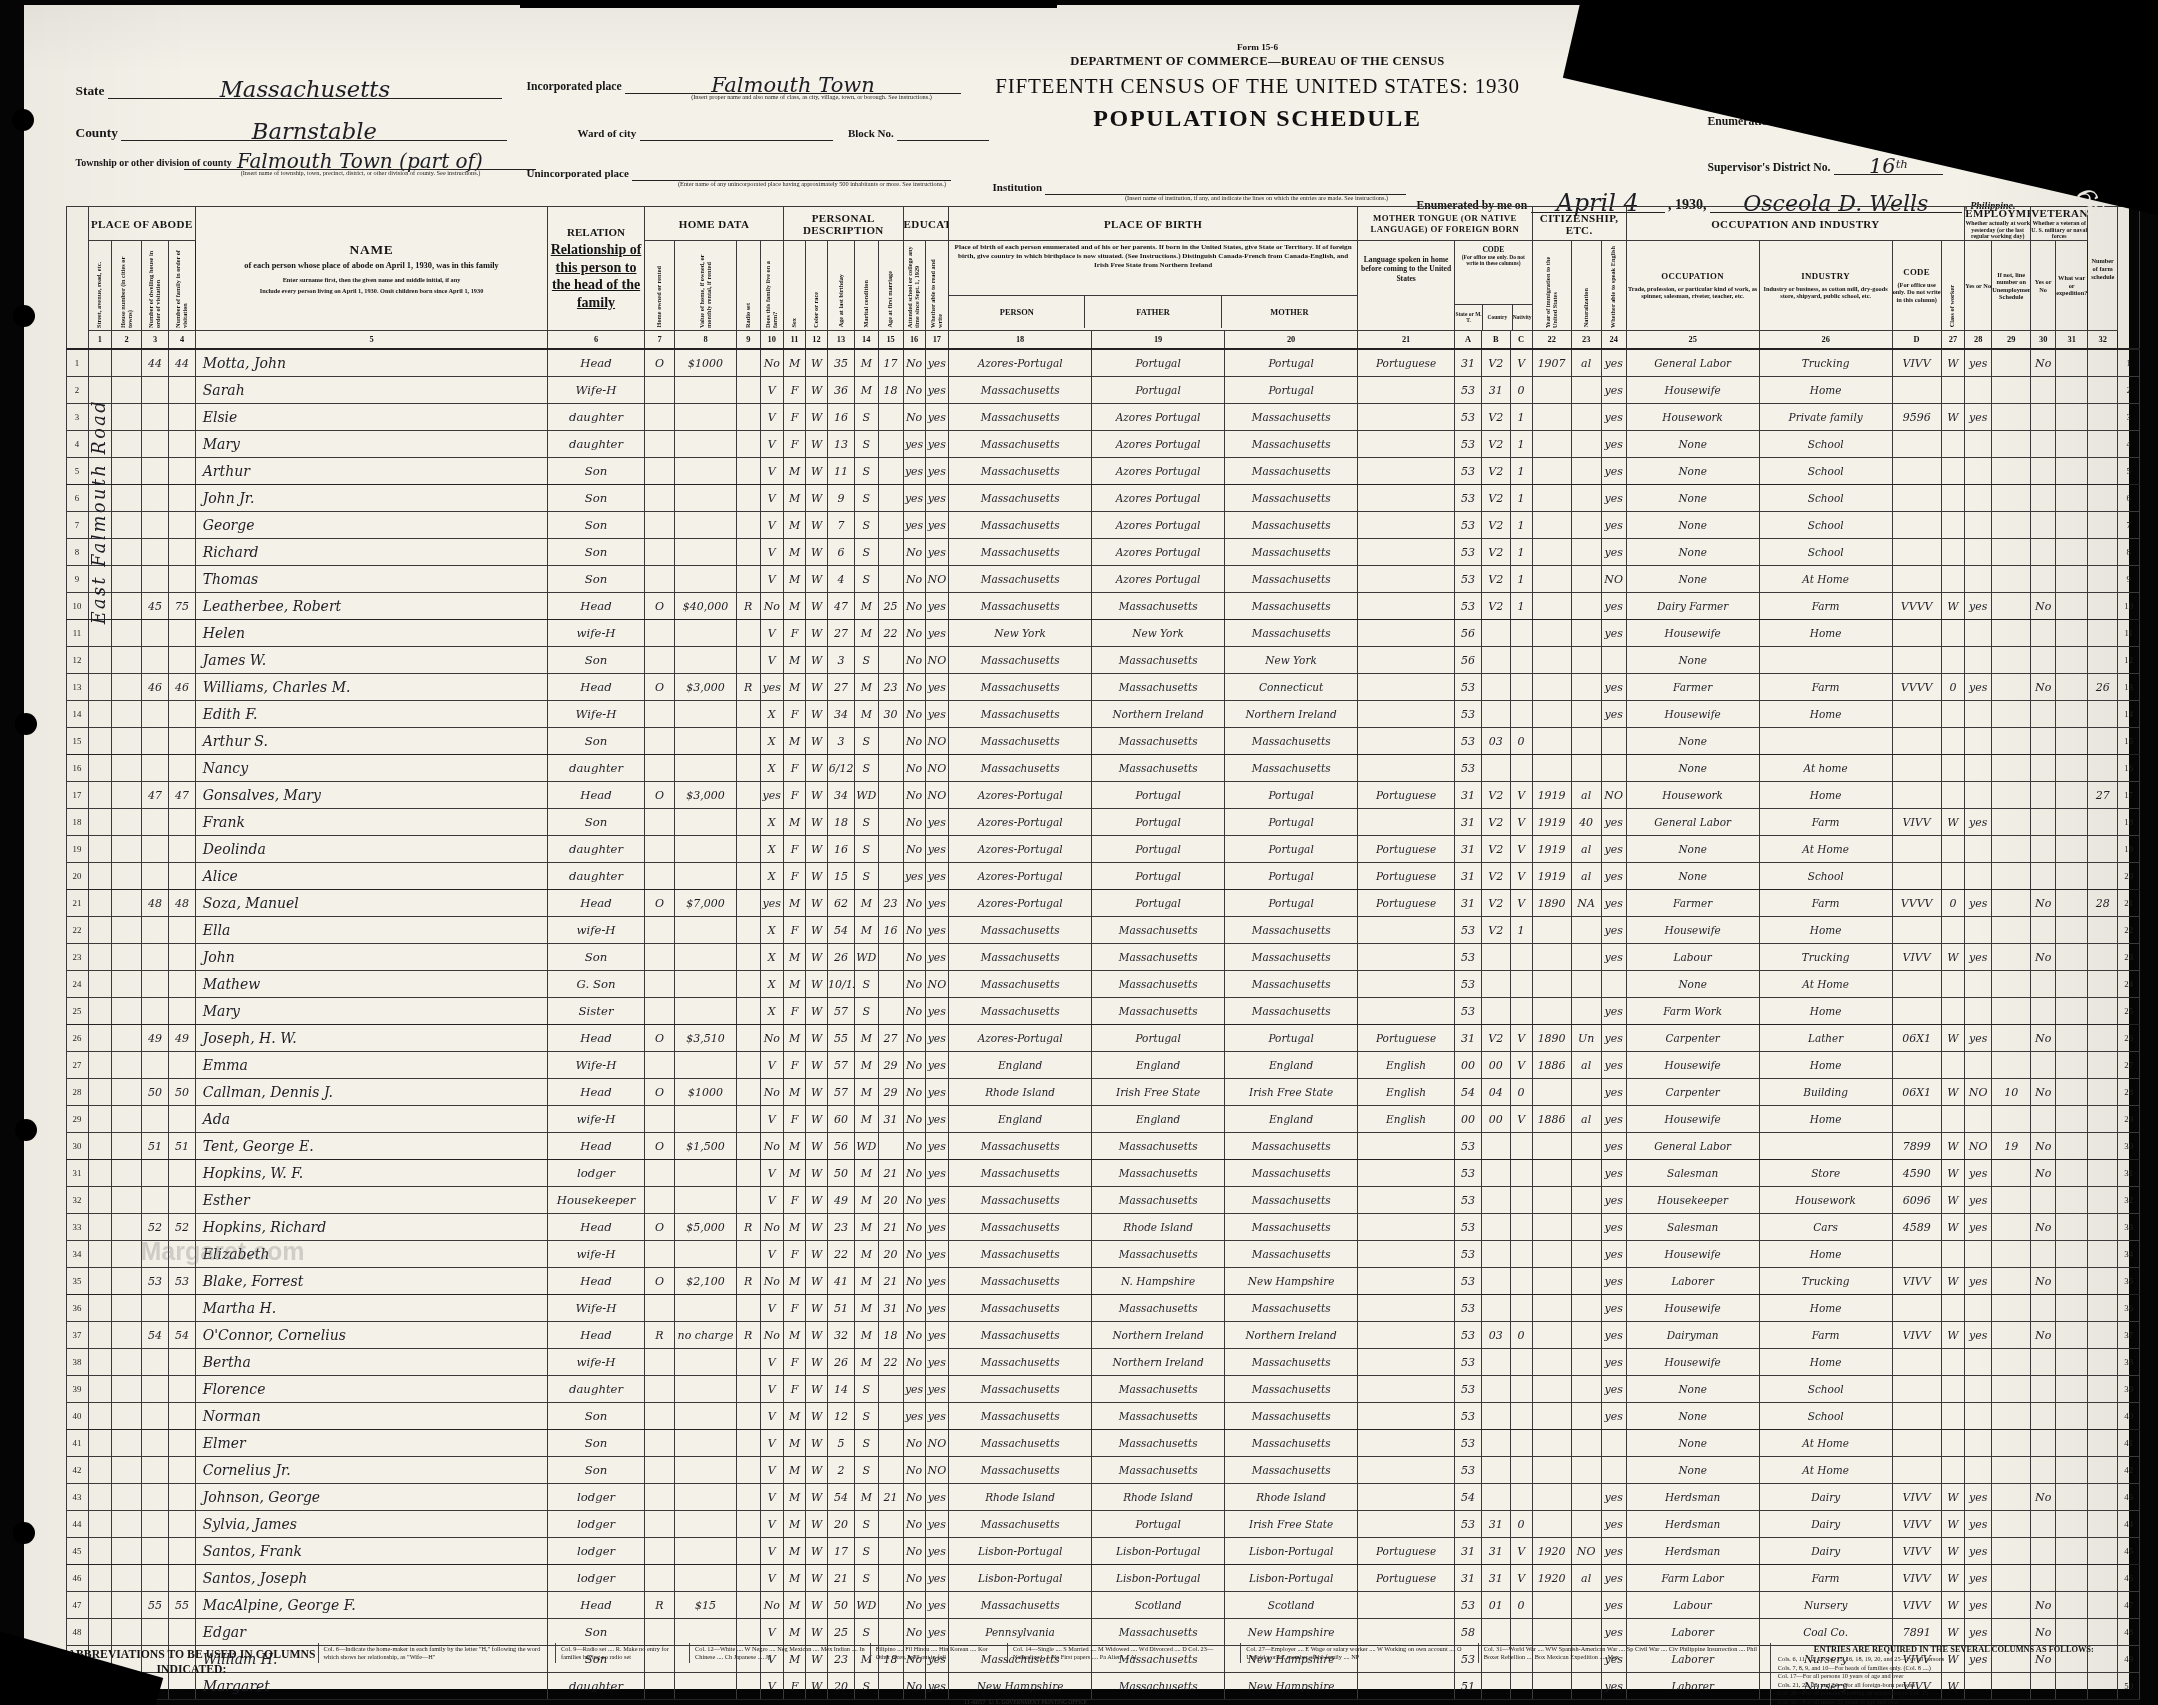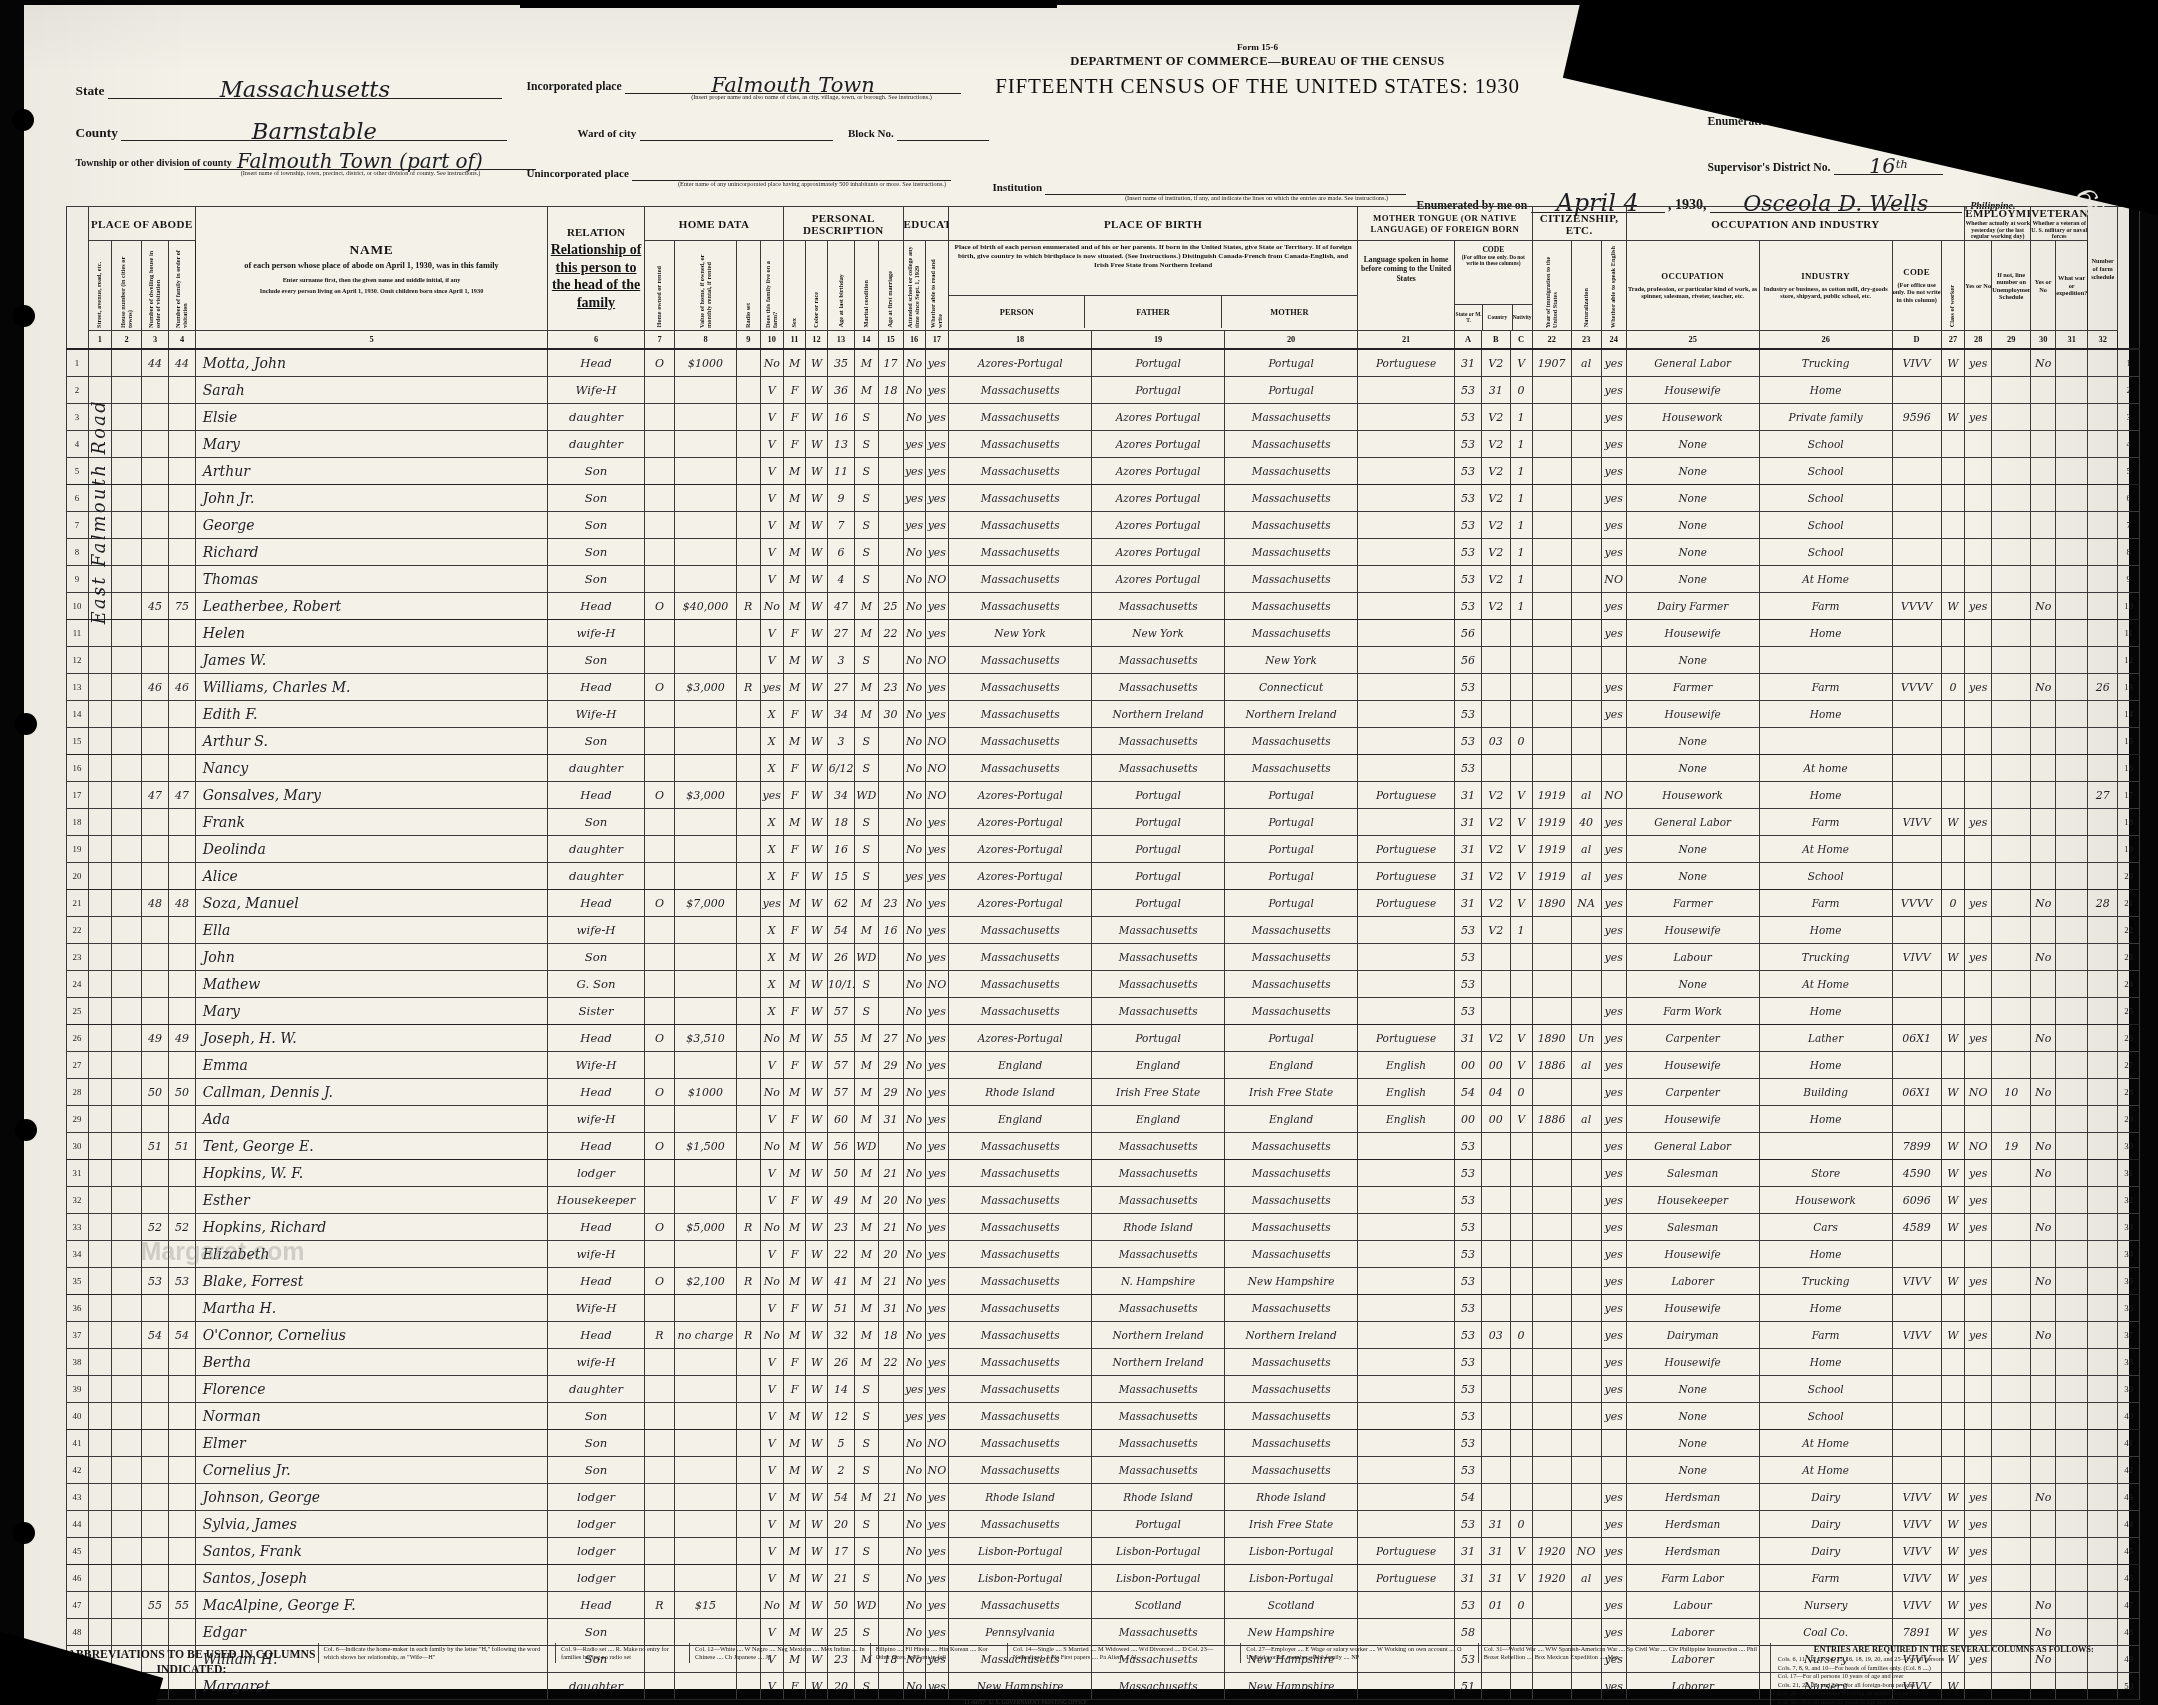--- a/index.html
+++ b/index.html
@@ -121,20 +121,21 @@
     <div class="fld" style="left:503px;top:159px;">
       <span class="lbl" style="font-size:11px;">Unincorporated place</span>
       <span class="wline" style="width:319px;">&nbsp;</span>
       <div class="note" style="margin-left:126px;width:319px;">(Enter name of any unincorporated place having approximately 500 inhabitants or more.  See instructions.)</div>
     </div>
 
     <div class="titleblock">
       <div class="fno">Form 15-6</div>
       <div class="dept">DEPARTMENT OF COMMERCE—BUREAU OF THE CENSUS</div>
       <div class="cens">FIFTEENTH CENSUS OF THE UNITED STATES: 1930</div>
+      <div class="sched">POPULATION SCHEDULE</div>
     </div>
 
     <div class="fld" style="left:969px;top:173px;">
       <span class="lbl" style="font-size:11px;">Institution</span>
       <span class="wline" style="width:361px;">&nbsp;</span>
       <div class="note" style="margin-left:67px;width:394px;">(Insert name of institution, if any, and indicate the lines on which the entries are made.  See instructions.)</div>
     </div>
 
     <div class="fld" style="left:1393px;top:183px;">
       <span class="lbl" style="font-size:11.7px;">Enumerated by me on</span>

